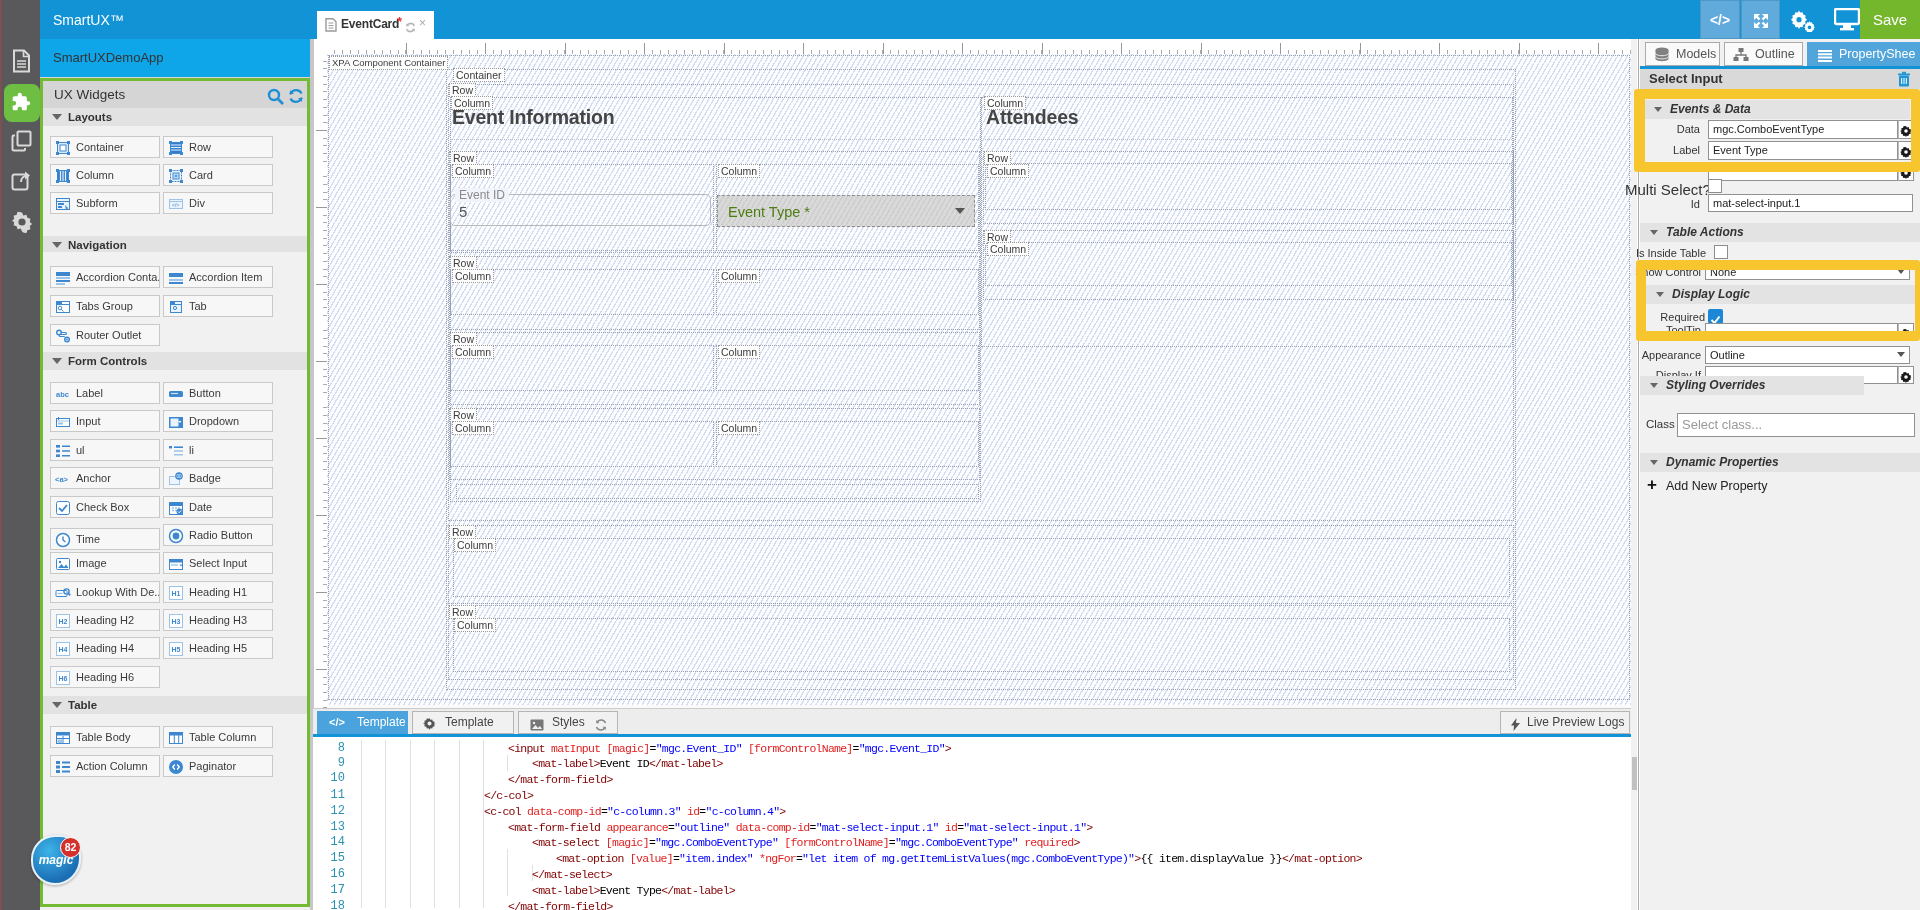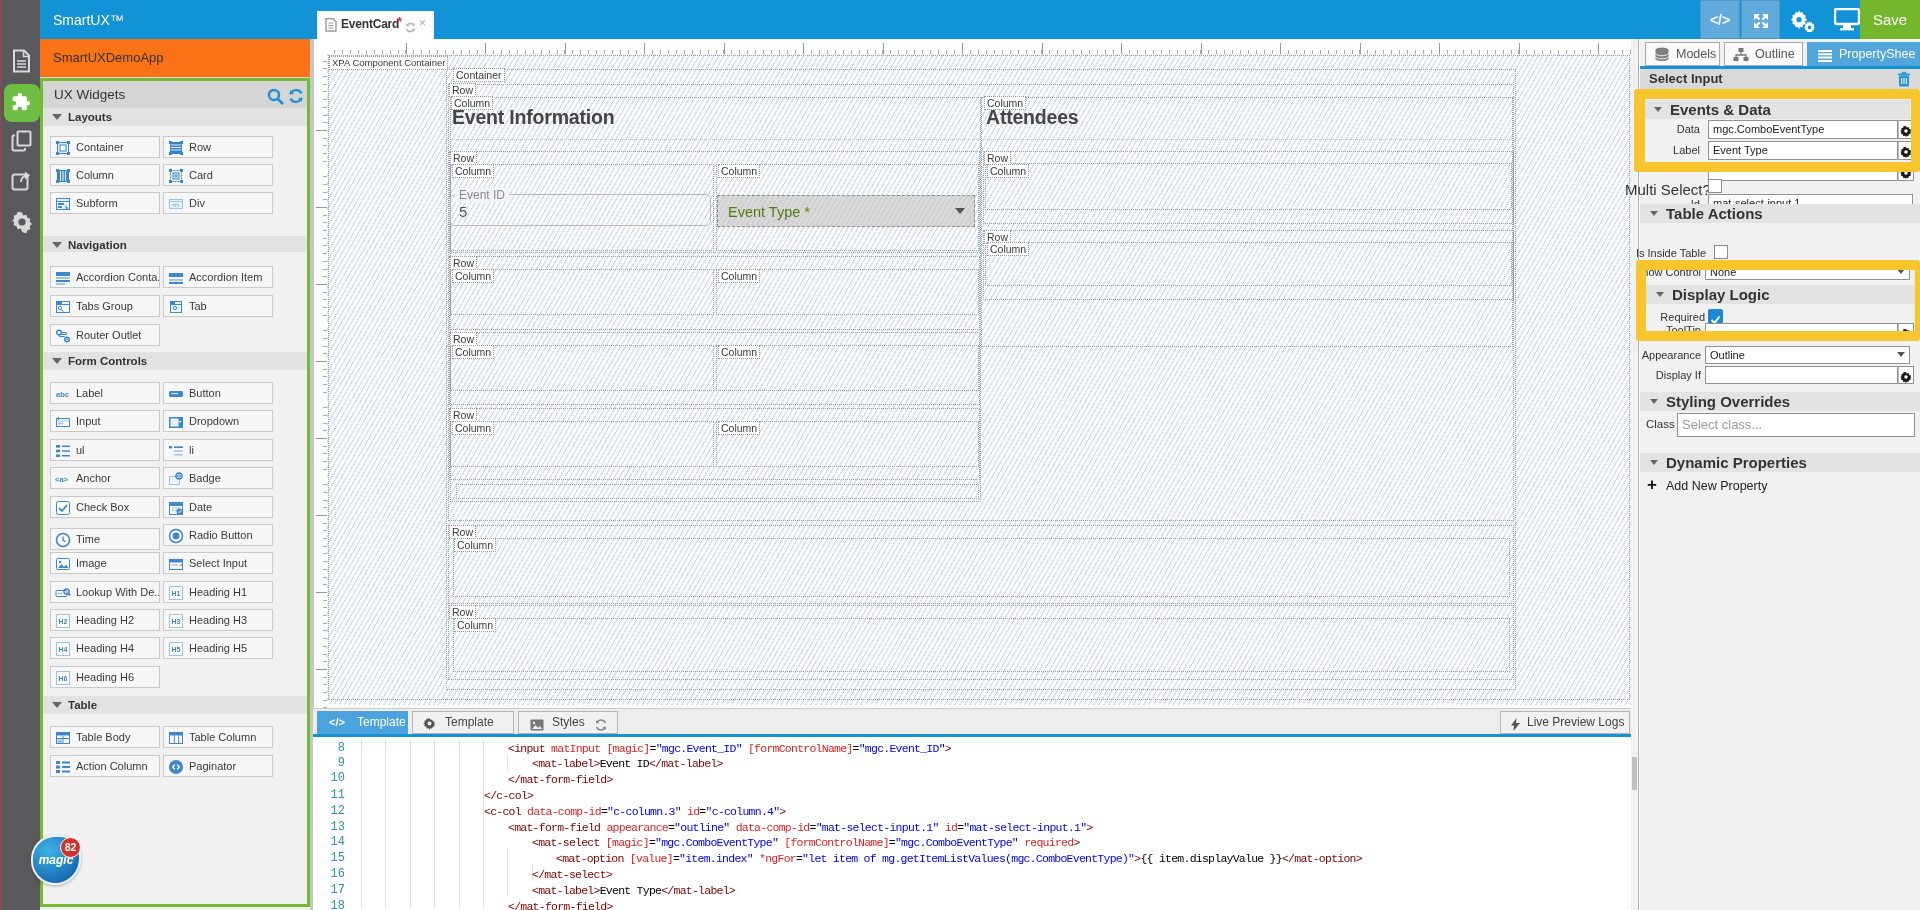--- a/index.html
+++ b/index.html
@@ -29,21 +29,21 @@
 .cline { position:absolute; font-family:"Liberation Mono", monospace; font-size:11.5px; letter-spacing:-0.75px; line-height:15px; white-space:pre; }
 .lnum { position:absolute; width:32px; text-align:right; font-family:"Liberation Mono", monospace; font-size:12px; line-height:15px; color:#2b91af; }
 .iguide { position:absolute; width:1px; background:#e0e0e0; }
 .tg { color:#800000; } .at { color:#e11f1f; } .st { color:#0000ff; } .tx { color:#000; }
 #cscroll { left:1631px; top:737px; width:6px; height:173px; background:#f1f1f1; }
 #cthumb { left:1632px; top:757px; width:5px; height:33px; background:#c1c1c1; }
 #rdivider { left:1637px; top:39px; width:3px; height:871px; background:#aaa; border-left:1px solid #fff; border-right:1px solid #fff; }
 .rtab { top:42px; height:24px; background:#fafafa; border:1px solid #aaa; color:#555; font-size:12.5px; line-height:22px; }
 #rblue { left:1640px; top:66px; width:280px; height:3px; background:#1193d6; }
 #selinput { left:1640px; top:69px; width:280px; height:20px; background:#d9d9d9; font-size:13px; font-weight:bold; color:#333; line-height:20px; padding-left:9px; }
-.rsec { height:19px; background:#e3e3e3; font-size:15px; font-weight:bold; color:#333; line-height:19px; padding-left:26px; }
+.rsec { height:19px; background:#e3e3e3; font-size:12px; font-weight:bold; color:#333; line-height:19px; padding-left:26px;font-style:italic; }
 .rsec:before { content:""; position:absolute; left:10px; top:7px; border-left:4.5px solid transparent; border-right:4.5px solid transparent; border-top:5.5px solid #666; }
 .rlabel { position:absolute; font-size:11px; color:#333; text-align:right; white-space:nowrap; }
 .rinput { position:absolute; background:#fff; border:1px solid #919191; font-size:11px; color:#222; line-height:17px; padding-left:4px; white-space:nowrap; overflow:hidden; }
 .gearbox { position:absolute; width:16px; height:19px; background:#fff; border:1px solid #919191; border-left:1px solid #bbb; }
 .ybox { position:absolute; border:10px solid #f7c52d; border-radius:3px; z-index:20; }
 .cb { position:absolute; width:14px; height:14px; background:#fff; border:1px solid #8d8d8d; }
 .caret { position:absolute; width:0; height:0; border-left:5px solid transparent; border-right:5px solid transparent; border-top:6px solid #555; }
 </style>
 </head>
 <body>
@@ -87,21 +87,21 @@
 <div class="abs" style="left:11px;top:170px"><svg width="22" height="21" viewBox="0 0 22 21">
       <rect x="1.5" y="4.5" width="15" height="15" rx="2" fill="none" stroke="#d9d9d9" stroke-width="2"></rect>
       <path d="M10 12c0-4 3-6.5 7-6.5" fill="none" stroke="#d9d9d9" stroke-width="2"></path>
       <path d="M14 1.5l5 4-5 4z" fill="#d9d9d9"></path>
     </svg></div>
 <div class="abs" style="left:11px;top:211px"><svg width="22" height="22" viewBox="0 0 22 22">
       <path d="M11 1.5l1.3 2.9 3.1-.6 1 3 3 1-.6 3.1 2.3 2.1-2.3 2.1.6 3.1-3 1-1 3-3.1-.6L11 20.5l-1.3-2.9-3.1.6-1-3-3-1 .6-3.1L1 9.9l2.2-2.1-.6-3.1 3-1 1-3 3.1.6z" fill="#d9d9d9"></path>
       <circle cx="11" cy="11" r="3.6" fill="#59595b"></circle>
     </svg></div>
 <div class="abs" style="left:40px;top:39px;width:270px;height:871px;background:#f0f0f0"></div>
-<div class="abs" style="left:40px;top:39px;width:270px;height:39px;background:#f97316;border-bottom:1px solid #d6d6d6;font-size:13px;color:#333;line-height:38px;padding-left:13px">SmartUXDemoApp</div>
+<div class="abs" style="left:40px;top:39px;width:270px;height:39px;background:#0ea5e9;border-bottom:1px solid #d6d6d6;font-size:13px;color:#333;line-height:38px;padding-left:13px">SmartUXDemoApp</div>
 <div class="abs" style="left:40px;top:78px;width:270px;height:829px;border:3px solid #74ba35;background:#f1f1f1"></div>
 <div class="abs" style="left:43px;top:81px;width:264px;height:27px;background:#d5d5d5;font-size:13.5px;color:#333;line-height:27px;padding-left:11px">UX Widgets</div>
 <div class="abs" style="left:267px;top:88px"><svg width="17" height="17" viewBox="0 0 17 17">
       <circle cx="7" cy="7" r="5" fill="none" stroke="#1e8fd5" stroke-width="2.4"></circle>
       <path d="M11 11l5 5" stroke="#1e8fd5" stroke-width="2.6"></path>
     </svg></div>
 <div class="abs" style="left:288px;top:88px"><svg width="16" height="16" viewBox="0 0 16 16">
       <path d="M13.5 5.5A6 6 0 0 0 3 5l-1 1.2M2.5 10.5A6 6 0 0 0 13 11l1-1.2" fill="none" stroke="#1e8fd5" stroke-width="2.2"></path>
       <path d="M2 2v4h4z" fill="#1e8fd5"></path>
       <path d="M14 14v-4h-4z" fill="#1e8fd5"></path>
@@ -504,21 +504,21 @@
 <div class="rinput" style="left:1708px;top:162px;width:190px;height:19px;color:#222"></div>
 <div class="gearbox abs" style="left:1898px;top:162px;height:19px"></div>
 <div class="abs" style="left:1900px;top:165px"><svg width="12" height="12" viewBox="0 0 12 12">
       <path d="M6 0.7l.8 1.7 1.9-.3.5 1.8 1.8.5-.3 1.9L12 6l-1.6.8.3 1.9-1.8.5-.5 1.8-1.9-.3L6 12.3l-.8-1.6-1.9.3-.5-1.8-1.8-.5.3-1.9L0 6l1.6-.8-.3-1.9 1.8-.5.5-1.8 1.9.3z" fill="#1a1a1a"></path>
       <circle cx="6" cy="6" r="1.8" fill="#fff"></circle>
     </svg></div>
 <div class="rlabel" style="left:1625px;top:181px;width:80px;font-size:15px">Multi Select?</div>
 <div class="cb abs" style="left:1708px;top:179px"></div>
 <div class="rlabel" style="left:1630px;top:198px;width:70px">Id</div>
 <div class="rinput" style="left:1708px;top:194px;width:205px;height:18px;color:#222">mat-select-input.1</div>
-<div class="abs rsec" style="left:1640px;top:204px;width:280px">Table Actions</div>
+<div class="abs rsec" style="left:1640px;top:223px;width:280px">Table Actions</div>
 <div class="rlabel" style="left:1626px;top:247px;width:80px;font-size:11px">Is Inside Table</div>
 <div class="cb abs" style="left:1714px;top:245px"></div>
 <div class="rlabel" style="left:1631px;top:266px;width:70px;font-size:11px">Show Control</div>
 <div class="rinput" style="left:1705px;top:263px;width:205px;height:17px;color:#222">None</div>
 <div class="abs caret" style="left:1897px;top:269px;border-left-width:4px;border-right-width:4px;border-top-width:5px"></div>
 <div class="abs rsec" style="left:1646px;top:285px;width:310px">Display Logic</div>
 <div class="rlabel" style="left:1645px;top:311px;width:60px;font-size:11px">Required</div>
 <div class="abs" style="left:1708px;top:309px;width:15px;height:15px;background:#1c87d6;border-radius:2px"></div>
 <div class="abs" style="left:1710px;top:311px"><svg width="11" height="10" viewBox="0 0 11 10">
       <path d="M1.5 5l3 3 5-6.5" fill="none" stroke="#fff" stroke-width="2"></path>
@@ -533,19 +533,19 @@
 <div class="rlabel" style="left:1631px;top:349px;width:70px;font-size:11px">Appearance</div>
 <div class="rinput" style="left:1705px;top:346px;width:205px;height:18px;color:#222">Outline</div>
 <div class="abs caret" style="left:1897px;top:352px;border-left-width:4px;border-right-width:4px;border-top-width:5px"></div>
 <div class="rlabel" style="left:1641px;top:369px;width:60px;font-size:11px">Display If</div>
 <div class="rinput" style="left:1705px;top:366px;width:193px;height:18px;color:#222"></div>
 <div class="gearbox abs" style="left:1898px;top:366px;height:18px"></div>
 <div class="abs" style="left:1900px;top:369px"><svg width="12" height="12" viewBox="0 0 12 12">
       <path d="M6 0.7l.8 1.7 1.9-.3.5 1.8 1.8.5-.3 1.9L12 6l-1.6.8.3 1.9-1.8.5-.5 1.8-1.9-.3L6 12.3l-.8-1.6-1.9.3-.5-1.8-1.8-.5.3-1.9L0 6l1.6-.8-.3-1.9 1.8-.5.5-1.8 1.9.3z" fill="#1a1a1a"></path>
       <circle cx="6" cy="6" r="1.8" fill="#fff"></circle>
     </svg></div>
-<div class="abs rsec" style="left:1640px;top:392px;width:280px">Styling Overrides</div>
+<div class="abs rsec" style="left:1640px;top:376px;width:224px">Styling Overrides</div>
 <div class="abs" style="left:1646px;top:418px;font-size:11.5px;color:#333">Class</div>
 <div class="rinput" style="left:1677px;top:413px;width:238px;height:24px;color:#222"><span style="color:#999;font-size:13px;line-height:22px">Select class...</span></div>
 <div class="abs rsec" style="left:1640px;top:453px;width:280px">Dynamic Properties</div>
 <div class="abs" style="left:1647px;top:475px;font-size:17px;font-weight:bold;color:#111">+</div>
 <div class="abs" style="left:1666px;top:479px;font-size:12.5px;color:#222">Add New Property</div>
 <div class="ybox" style="left:1634px;top:89px;width:286px;height:83px;border-width:10px 9px 10px 11px"></div>
 <div class="ybox" style="left:1636px;top:260px;width:284px;height:81px;border-width:10px 5px 10px 10px"></div>
 </body></html>

